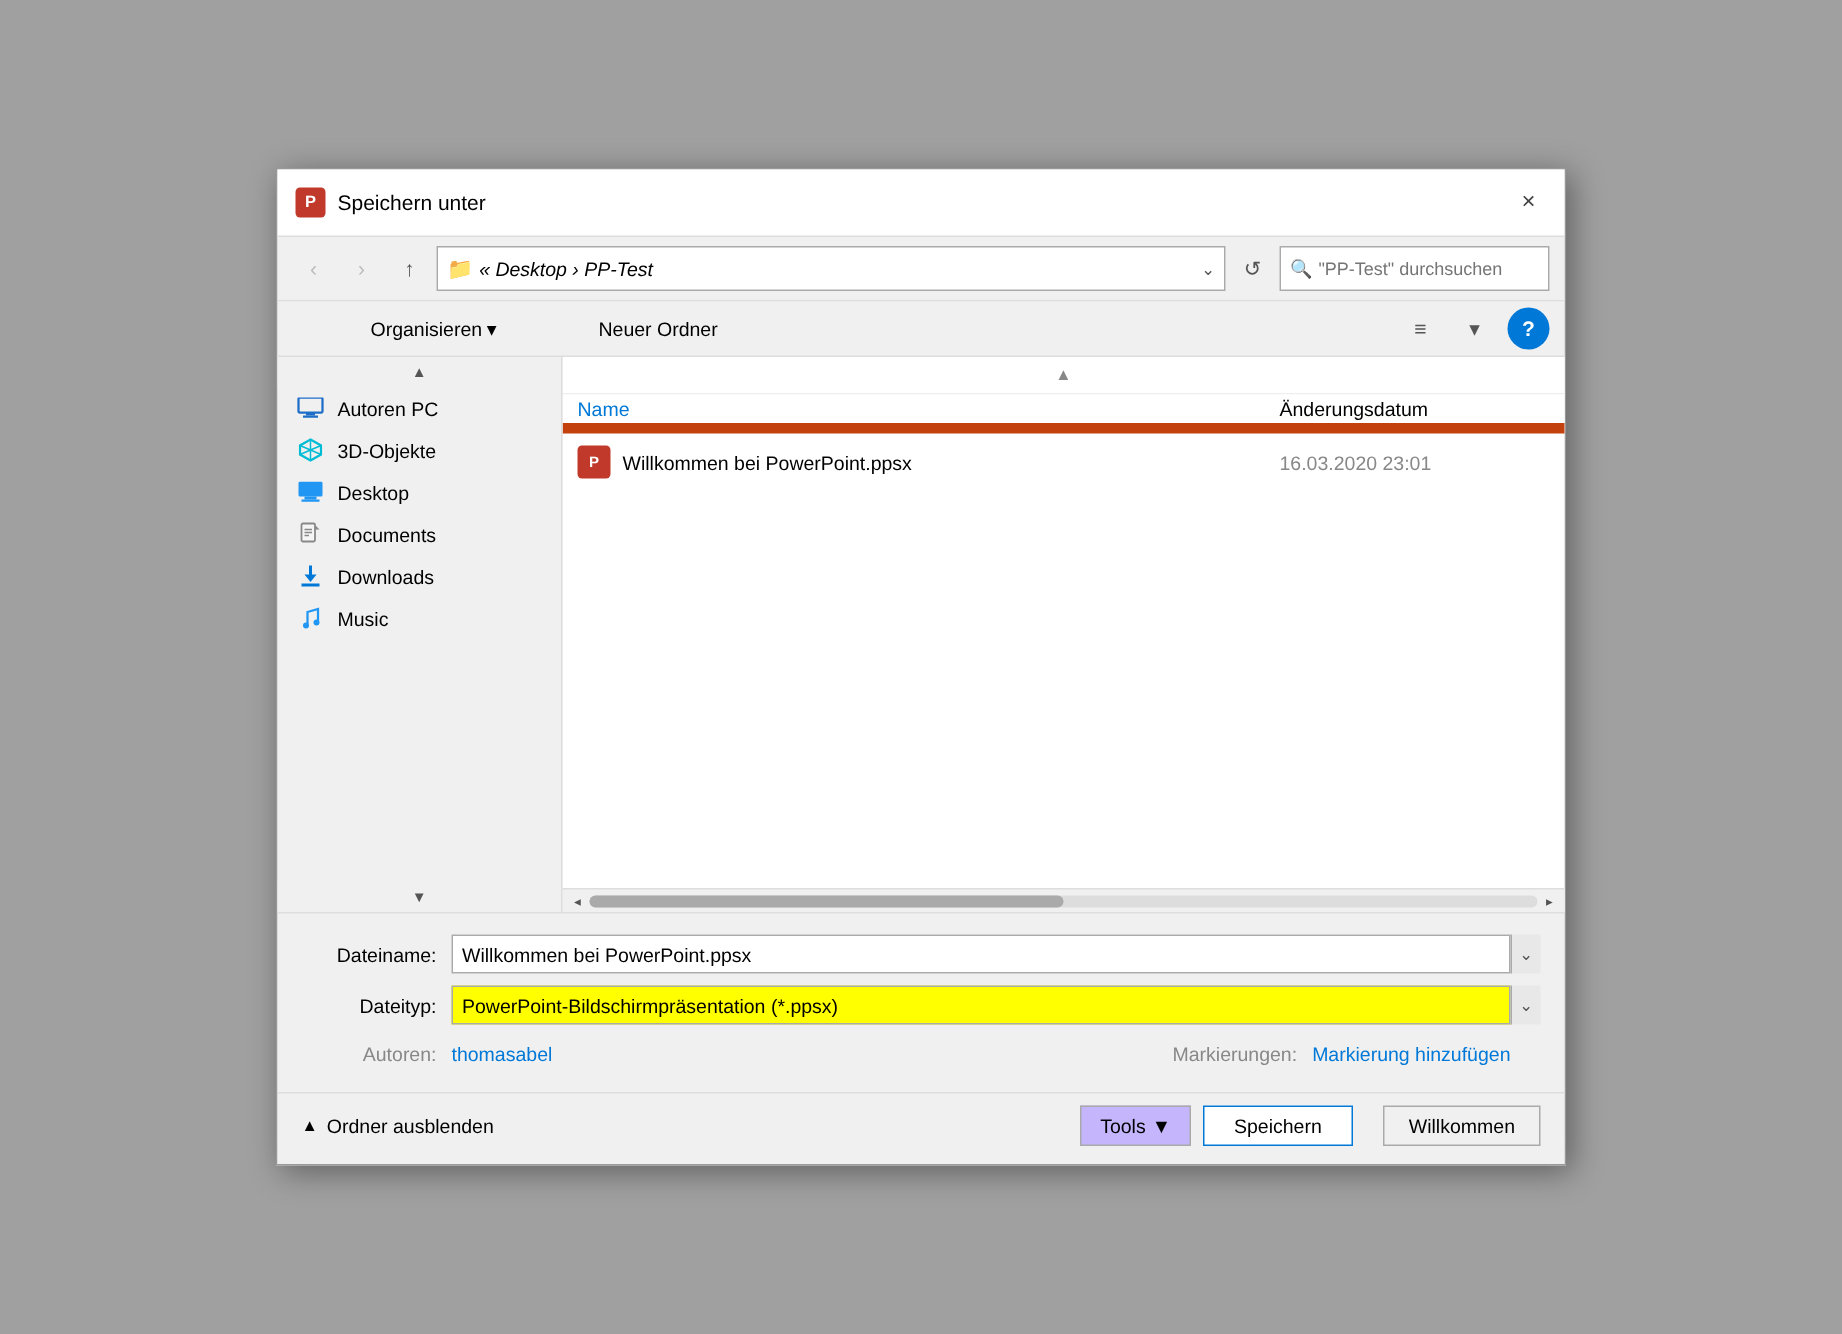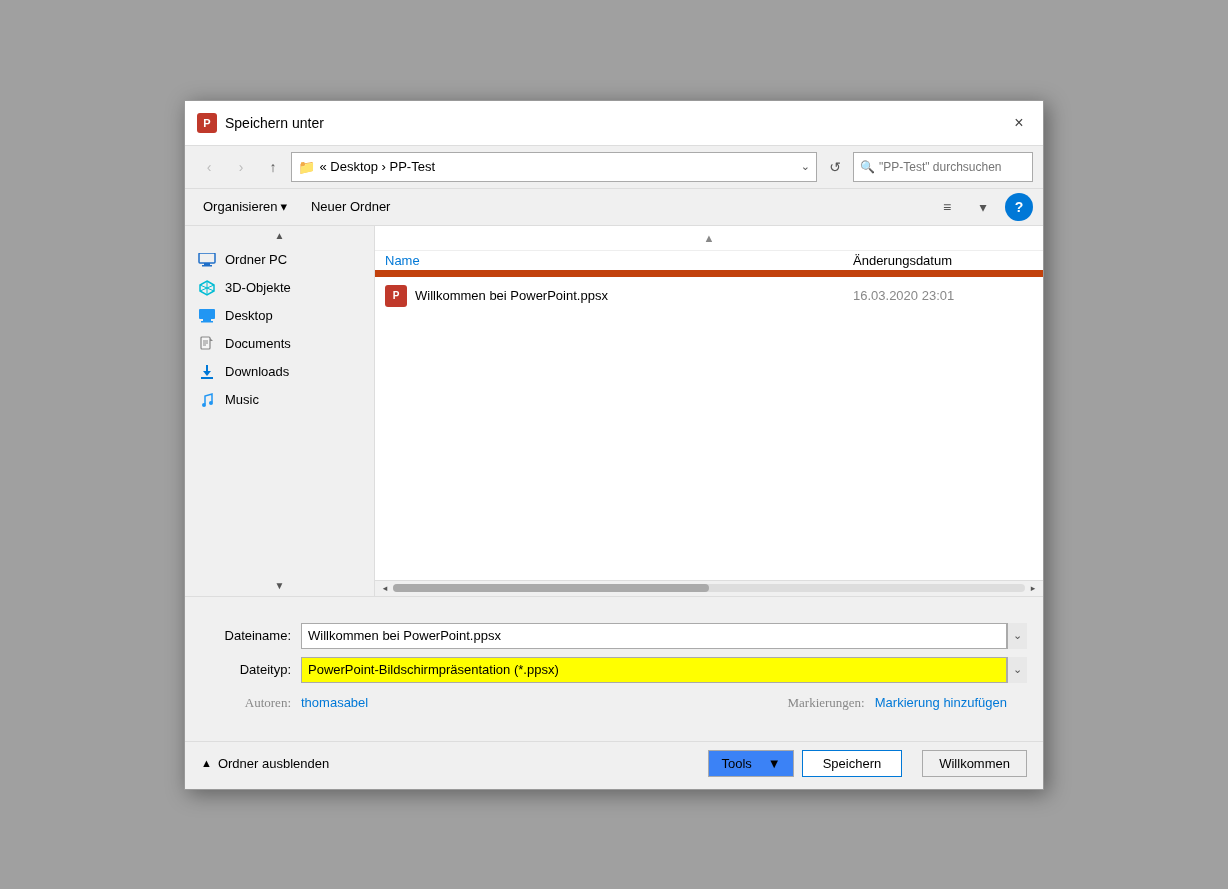--- a/index.html
+++ b/index.html
@@ -94,20 +94,21 @@
       gap: 4px;
     }
     .address-folder-icon {
       color: #e6a817;
       font-size: 14px;
     }
     .address-text {
       font-size: 13px;
       color: #000;
       flex: 1;
+      font-style: italic;
     }
     .address-chevron {
       color: #555;
       font-size: 11px;
     }
     .refresh-btn {
       width: 28px;
       height: 28px;
       background: none;
       border: 1px solid transparent;
@@ -150,20 +151,21 @@
     .toolbar-btn {
       padding: 4px 8px;
       background: none;
       border: none;
       cursor: pointer;
       font-size: 13px;
       color: #000;
       display: flex;
       align-items: center;
       gap: 3px;
+      margin-left: 44px;
     }
     .toolbar-sep { flex: 1; }
     .view-btn {
       width: 28px;
       height: 28px;
       background: none;
       border: 1px solid transparent;
       display: flex;
       align-items: center;
       justify-content: center;
@@ -327,21 +329,21 @@
       top: 0;
       width: 50%;
       height: 100%;
       background: #aaa;
       border-radius: 4px;
     }
 
     
     .bottom-form {
       background: #f0f0f0;
-      padding: 26px 16px;
+      padding: 14px 16px;
       border-top: 1px solid #ddd;
     }
     .form-row {
       display: flex;
       align-items: center;
       margin-bottom: 8px;
     }
     .form-label {
       width: 100px;
       text-align: right;
@@ -387,21 +389,20 @@
       display: flex;
       align-items: center;
       padding: 4px 0;
     }
     .meta-label {
       width: 100px;
       text-align: right;
       padding-right: 10px;
       font-size: 13px;
       color: #888;
-      font-family: Liberation Serif, serif;
     }
     .meta-value {
       font-size: 13px;
       color: #0078d7;
       cursor: pointer;
     }
     .meta-sep { flex: 1; }
 
     
     .bottom-buttons {
@@ -416,27 +417,27 @@
       align-items: center;
       gap: 6px;
       cursor: pointer;
       font-size: 13px;
       color: #000;
     }
     .folder-hide-arrow { font-size: 11px; }
     .btn-spacer { flex: 1; }
     .tools-btn {
       padding: 5px 12px;
-      background: #3b82f6;
+      background: #c4b5fd;
       border: 1px solid #aaa;
       font-size: 13px;
       cursor: pointer;
       display: flex;
       align-items: flex-end;
-      gap: 16px;
+      gap: 4px;
       margin-right: 8px;
     }
     .save-btn {
       padding: 5px 20px;
       background: white;
       border: 1.5px solid #0078d7;
       font-size: 13px;
       cursor: pointer;
       color: #000;
       margin-right: 20px;
@@ -511,21 +512,21 @@
       <div class="sidebar-items">
 
         <div class="sidebar-item">
           <div class="sidebar-item-icon">
             <svg width="18" height="14" viewBox="0 0 18 14">
               <rect x="1" y="0" width="16" height="10" rx="1" fill="none" stroke="#1e6ec8" stroke-width="1.5"></rect>
               <rect x="6" y="10" width="6" height="2" fill="#1e6ec8"></rect>
               <rect x="4" y="12" width="10" height="1.5" fill="#1e6ec8"></rect>
             </svg>
           </div>
-          <span class="sidebar-item-label">Ordner PC</span>
+          <span class="sidebar-item-label">Autoren PC</span>
         </div>
 
         <div class="sidebar-item">
           <div class="sidebar-item-icon">
             <svg width="16" height="16" viewBox="0 0 16 16">
               <polygon points="8,1 15,5 15,11 8,15 1,11 1,5" fill="none" stroke="#00bcd4" stroke-width="1.5"></polygon>
               <line x1="8" y1="1" x2="8" y2="15" stroke="#00bcd4" stroke-width="1"></line>
               <line x1="1" y1="5" x2="15" y2="11" stroke="#00bcd4" stroke-width="1"></line>
               <line x1="15" y1="5" x2="1" y2="11" stroke="#00bcd4" stroke-width="1"></line>
             </svg>

